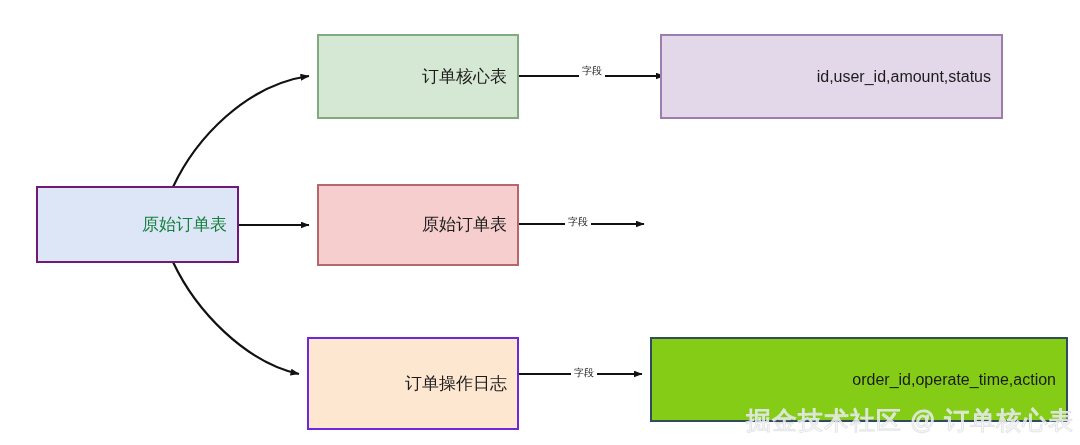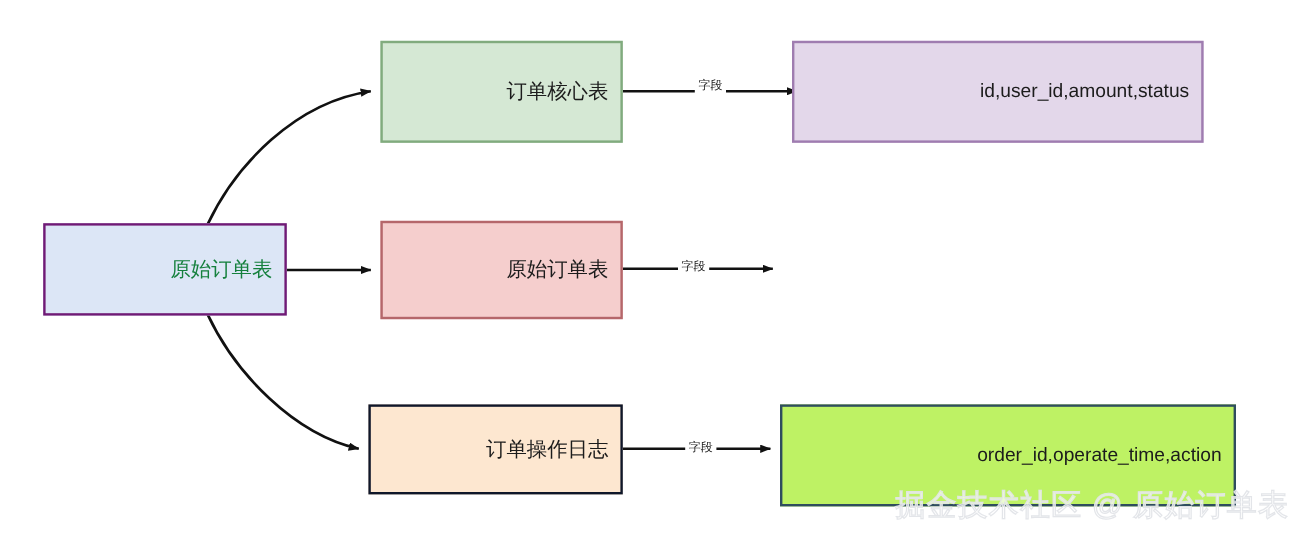--- a/index.html
+++ b/index.html
@@ -47,43 +47,43 @@
     color: #1c1c1c;
   }
   .n-ext {
     left: 317px; top: 184px;  width: 202px; height: 82px;
     background: #f5cecd;
     border: 2px solid #b5676b;
     font-size: 17px;
     color: #1c1c1c;
   }
   .n-log {
-    left: 307px; top: 337px;  width: 212px; height: 75px;
+    left: 307px; top: 337px;  width: 212px; height: 93px;
     background: #fde7d0;
-    border: 2px solid #0f172a;
+    border: 2px solid #6d28d9;
     font-size: 17px;
     color: #1c1c1c;
   }
   .n-core-fields {
     left: 660px; top: 34px;   width: 343px; height: 85px;
     background: #e3d7ea;
     border: 2px solid #9f7cb0;
     font-size: 16px;
     color: #1c1c1c;
   }
   .n-ext-fields {
     left: 652px; top: 181px;  width: 386px; height: 85px;
     background: #fcf3cd;
     border: 2px solid #ccad43;
     font-size: 16px;
     color: #1c1c1c;
   }
   .n-log-fields {
-    left: 650px; top: 337px;  width: 380px; height: 85px;
-    background: #bef264;
+    left: 650px; top: 337px;  width: 418px; height: 85px;
+    background: #84cc16;
     border: 2px solid #2f4d5e;
     font-size: 16px;
     color: #1c1c1c;
   }
   
   #edges {
     position: absolute;
     left: 0; top: 0;
     width: 1080px;
     height: 445px;
@@ -164,15 +164,15 @@
 
 
   <div class="node n-log-fields">
     <span class="node-label">order_id,operate_time,action</span>
   </div>
 
   <span class="edge-label lbl-core">字段</span>
   <span class="edge-label lbl-ext">字段</span>
   <span class="edge-label lbl-log">字段</span>
 
-  <div id="watermark">掘金技术社区 @ 原始订单表</div>
+  <div id="watermark">掘金技术社区 @ 订单核心表</div>
 
 </div>
 
 </body></html>

